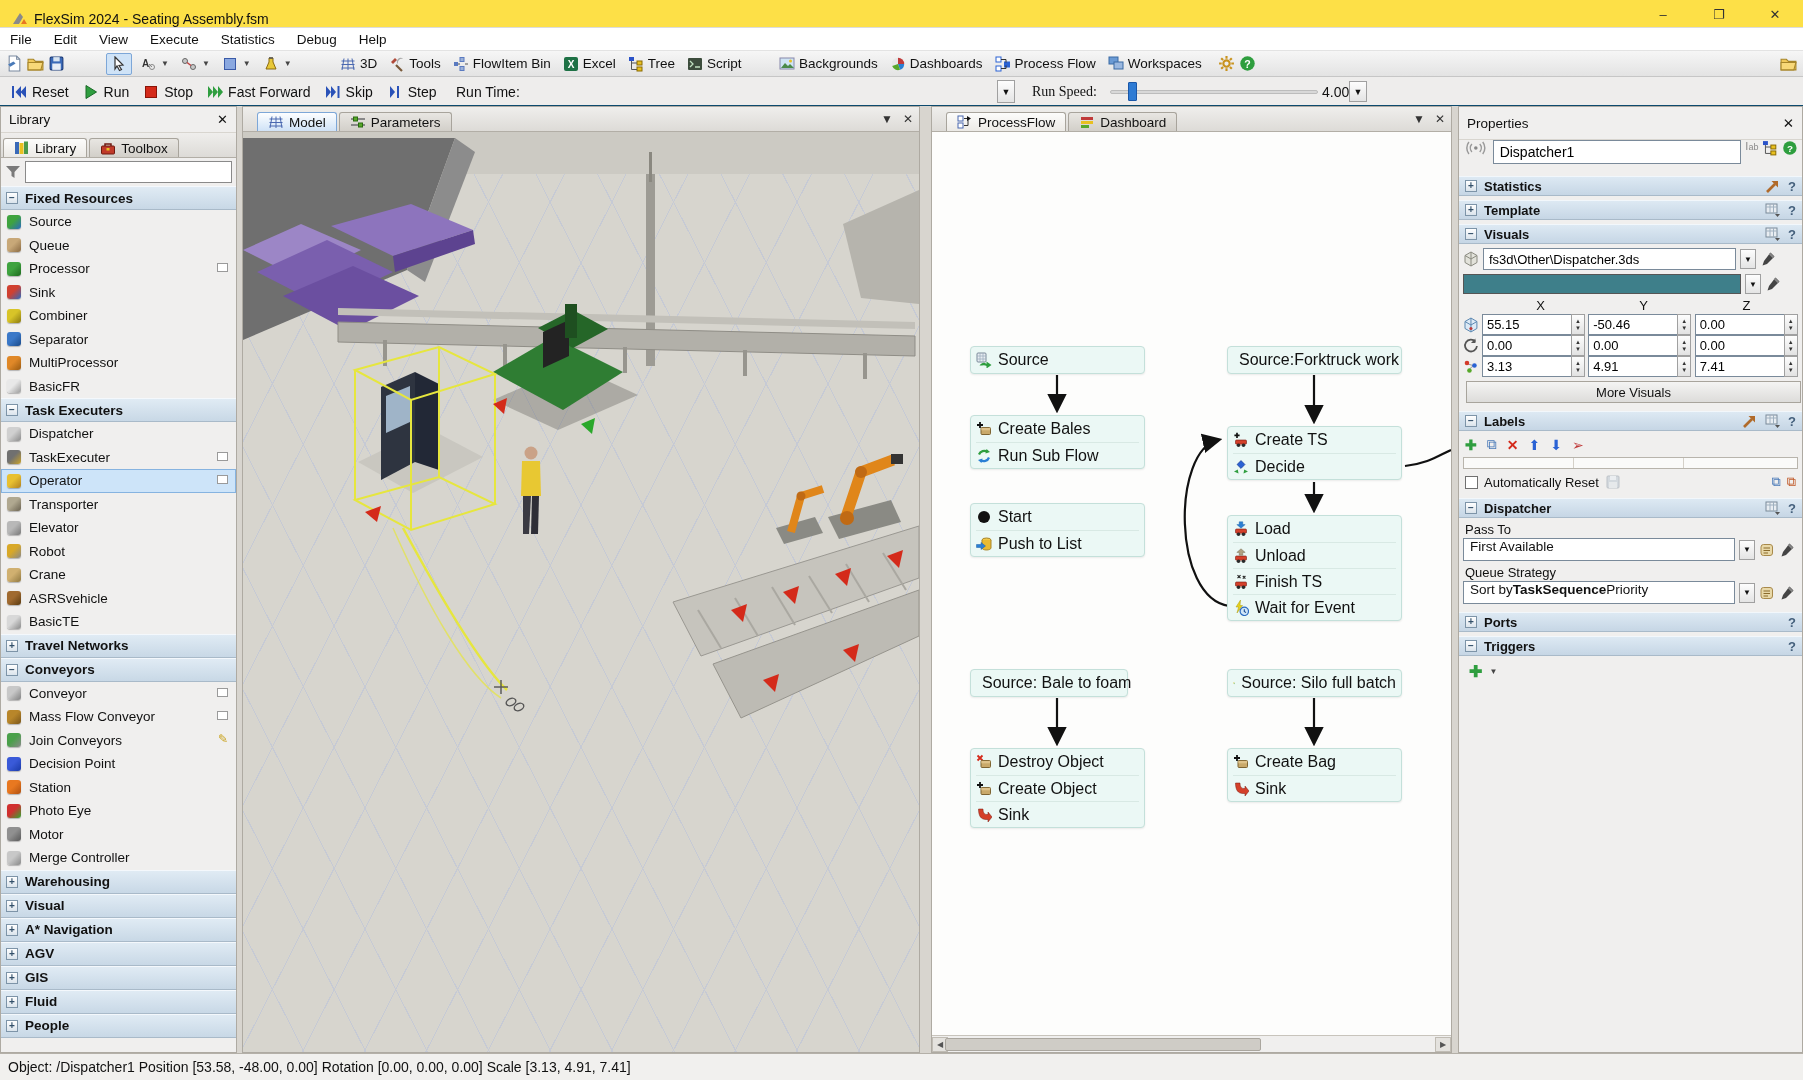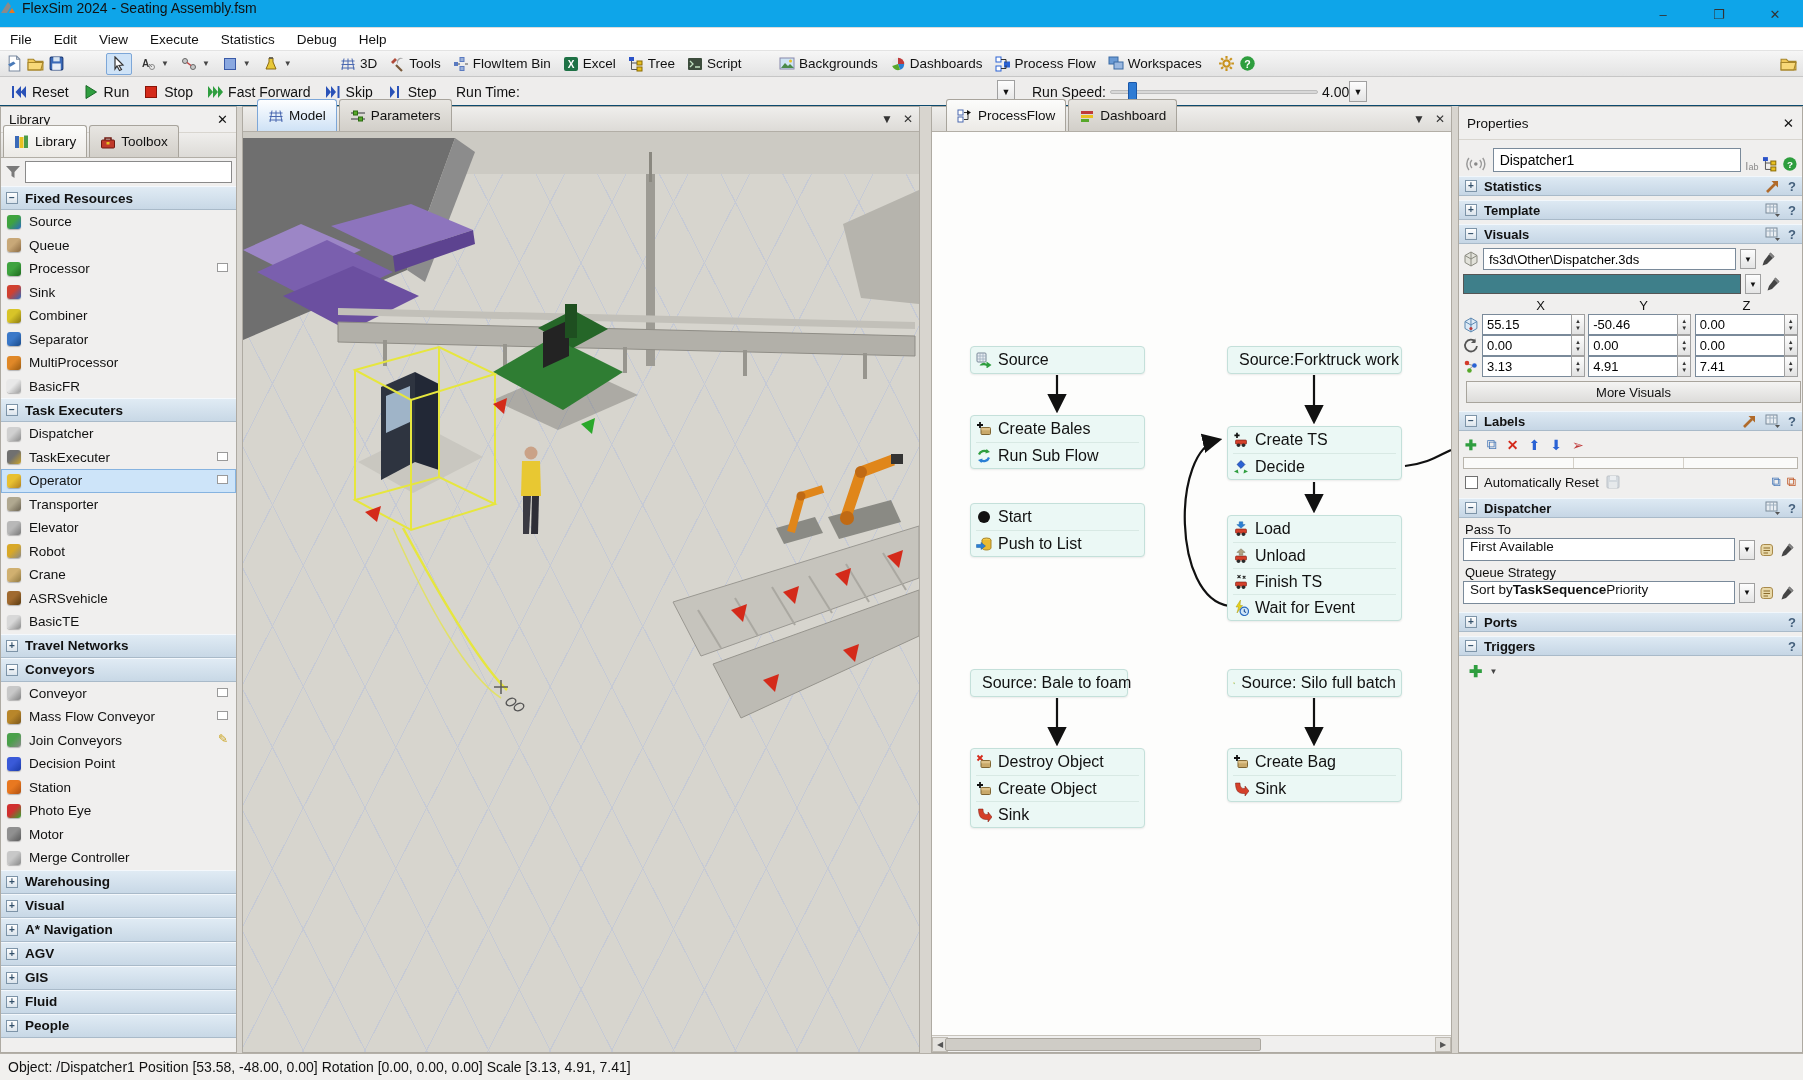--- a/index.html
+++ b/index.html
@@ -1,21 +1,21 @@
 <!DOCTYPE html>
 <html><head>
 <meta charset="utf-8">
 <style>
   * { margin:0; padding:0; box-sizing:border-box; }
   html,body { width:1803px; height:1080px; overflow:hidden; }
   body { font-family:"Liberation Sans", sans-serif; font-size:13.5px; color:#111; background:#e9e7e2; position:relative; }
   .abs { position:absolute; }
 
   
-  #titlebar { position:absolute; left:0; top:0; width:1803px; height:28px; background:#0ea5e9; border-bottom:1px solid #dcdcdc; display:flex; align-items:flex-start; padding-left:0; }
+  #titlebar { position:absolute; left:0; top:0; width:1803px; height:28px; background:#fde047; border-bottom:1px solid #dcdcdc; display:flex; align-items:flex-end; padding-left:12px; }
   #titlebar .title { margin-left:6px; font-size:14px; }
   #winbtns { position:absolute; right:0; top:0; height:28px; display:flex; }
   .winbtn { width:56px; height:28px; display:flex; align-items:center; justify-content:center; font-size:13px; color:#333; }
   #menubar { position:absolute; left:0; top:28px; width:1803px; height:23px; background:#fff; border-bottom:1px solid #e3e3e3; display:flex; align-items:center; padding-left:10px; gap:22px; }
   .menu-item { font-size:13.5px; }
   #toolbar { position:absolute; left:0; top:51px; width:1803px; height:26px; background:linear-gradient(#f6f6f6,#e3e3e3); border-bottom:1px solid #c6c6c6; }
   .tb-group { position:absolute; top:0; height:25px; display:flex; align-items:center; gap:4px; }
   .tb-btn { display:flex; align-items:center; gap:4px; padding:2px 4px; border-radius:2px; }
   .tb-btn .lbl { font-size:13.5px; white-space:nowrap; }
   .ic { display:inline-flex; width:16px; height:16px; }
@@ -35,21 +35,21 @@
 
   
   #main { position:absolute; left:0; top:106px; width:1803px; height:947px; background:#d8d5cf; }
   .pane { position:absolute; top:0; height:947px; background:#f0efee; border:1px solid #aeaaa2; }
   #library-pane { left:0; width:237px; }
   #model-pane   { left:242px; width:678px; }
   #pf-pane      { left:931px; width:521px; }
   #props-pane   { left:1458px; width:345px; }
 
   .pane-tabbar { height:25px; background:linear-gradient(#efeeec,#dddbd7); border-bottom:1px solid #b2aea6; position:relative; display:flex; align-items:flex-end; padding-left:14px; }
-  .tab { display:flex; align-items:center; gap:5px; height:32px; padding:0 10px; font-size:13.5px; border:1px solid #a8a49c; border-bottom:none; border-radius:3px 3px 0 0; background:linear-gradient(#e8e6e2,#d2cfc9); margin-right:2px; }
+  .tab { display:flex; align-items:center; gap:5px; height:19px; padding:0 10px; font-size:13.5px; border:1px solid #a8a49c; border-bottom:none; border-radius:3px 3px 0 0; background:linear-gradient(#e8e6e2,#d2cfc9); margin-right:2px; }
   .tab.sel { background:linear-gradient(#fdfeff,#cfe2f6); border-color:#7da7d8; }
   .tab.sel-plain { background:linear-gradient(#fcfcfb,#eceae6); }
   .tabbar-right { position:absolute; right:6px; top:5px; display:flex; gap:10px; font-size:12px; color:#333; }
 
   
   #lib-header { height:26px; display:flex; align-items:center; padding:0 8px; justify-content:space-between; background:#f0efee; border-bottom:1px solid #d8d5cf; font-size:13.5px; }
   #lib-search-row { height:28px; display:flex; align-items:center; gap:4px; padding:2px 4px; }
   #lib-search { flex:1; height:22px; border:1px solid #8a8a8a; background:#fff; font-family:"Liberation Sans",sans-serif; }
   .lib-sec { height:24px; display:flex; align-items:center; gap:7px; padding-left:5px; background:linear-gradient(#e0ebf4,#c8d8e6); border-top:1px solid #f4f8fc; border-bottom:1px solid #a9bac9; font-weight:bold; font-size:13.5px; }
   .expander { width:12px; height:12px; border:1px solid #7d94a8; background:linear-gradient(#fff,#dbe4ec); font-size:10px; line-height:10px; text-align:center; color:#33506a; flex:none; }
@@ -68,21 +68,21 @@
   .pf-block { position:absolute; background:#ebf8f5; border:1px solid #c4e0da; border-radius:4px; box-shadow:0 1px 2px rgba(0,0,0,.08); padding:0 5px; }
   .pf-row { height:26px; display:flex; align-items:center; gap:6px; font-size:16px; white-space:nowrap; }
   .pf-row + .pf-row { border-top:1px solid #d8e9e4; }
   #pf-hscroll { position:absolute; left:0; bottom:0; width:519px; height:17px; background:#f0efee; border-top:1px solid #c8c4bc; display:flex; align-items:center; }
   .scroll-arrow { width:16px; height:15px; display:flex; align-items:center; justify-content:center; font-size:8px; color:#555; background:#e4e2de; border:1px solid #c0bcb4; }
   #pf-thumb { position:absolute; left:13px; top:2px; width:316px; height:13px; background:#cfccc6; border:1px solid #aaa69e; border-radius:2px; }
 
   
   #props-pane { font-size:13px; }
   #props-header { height:25px; display:flex; align-items:center; justify-content:space-between; padding:16px 8px; border-bottom:1px solid #d8d5cf; font-size:13.5px; }
-  #name-row { height:32px; display:flex; align-items:flex-end; gap:4px; padding:0 4px; }
+  #name-row { height:32px; display:flex; align-items:flex-start; gap:4px; padding:0 4px; }
   #obj-name { width:252px; height:24px; border:1px solid #7a8a9a; background:#fff; font-size:14px; padding:0 6px; font-family:"Liberation Sans",sans-serif; }
   .prop-sec { height:20px; display:flex; align-items:center; gap:7px; padding:0 6px; background:linear-gradient(#dde9f3,#c6d6e5); border-top:1px solid #f2f7fb; border-bottom:1px solid #a9bac9; font-weight:bold; margin-top:4px; }
   .prop-sec .spacer { flex:1; }
   .sec-q { color:#44607c; font-weight:bold; font-size:13px; }
   .prop-body { padding:4px 4px 2px 4px; }
   .vis-row { display:flex; align-items:center; gap:4px; margin-bottom:4px; }
   #shape-input { width:253px; height:22px; border:1px solid #7a8a9a; background:#fff; font-size:13px; padding:0 5px; font-family:"Liberation Sans",sans-serif; }
   .mini-dd { width:16px; height:20px; background:linear-gradient(#fdfdfd,#e4e4e4); border:1px solid #a0a0a0; font-size:8px; display:flex; align-items:center; justify-content:center; }
   #color-swatch { width:278px; height:20px; border:1px solid #555; }
   .xyz-head { display:flex; margin:2px 0 1px 26px; }
@@ -377,21 +377,21 @@
           <svg viewBox="0 0 16 16">
             <path d="M3 2l5 6-5 6z" fill="#2a52b8"></path>
             <path d="M11 2v12" stroke="#2a52b8" stroke-width="2"></path>
           </svg>
         </span>
         <span class="lbl">Step</span>
       </span>
   </div>
   <span class="abs" style="left:456px; top:7px; font-size:14px;">Run Time:</span>
   <div id="runtime-dd">▼</div>
-  <span class="abs" style="left:1032px; top:7px; font-size:14px;">Run Speed:</span>
+  <span class="abs" style="left:1032px; top:7px; font-size:14px;font-family:Liberation Serif, serif;">Run Speed:</span>
   <div id="runspeed-track"></div>
   <div id="runspeed-thumb"></div>
   <span class="abs" style="left:1322px; top:7px; font-size:14px;">4.00</span>
   <div id="runspeed-dd">▼</div>
 </div>
 
 <div id="main">
 
   <div id="library-pane" class="pane">
     <div id="lib-header">

